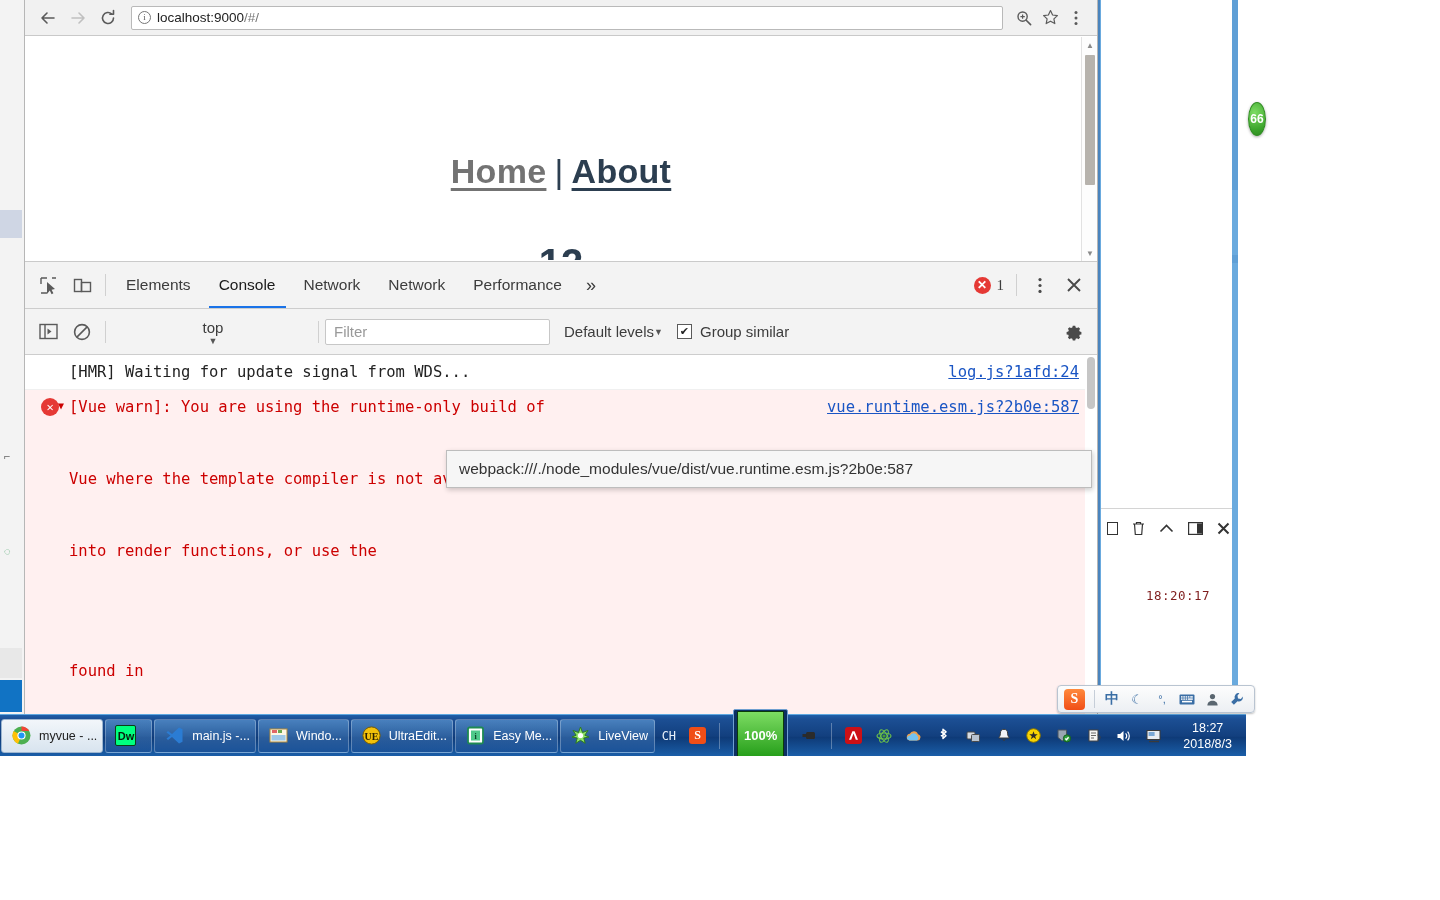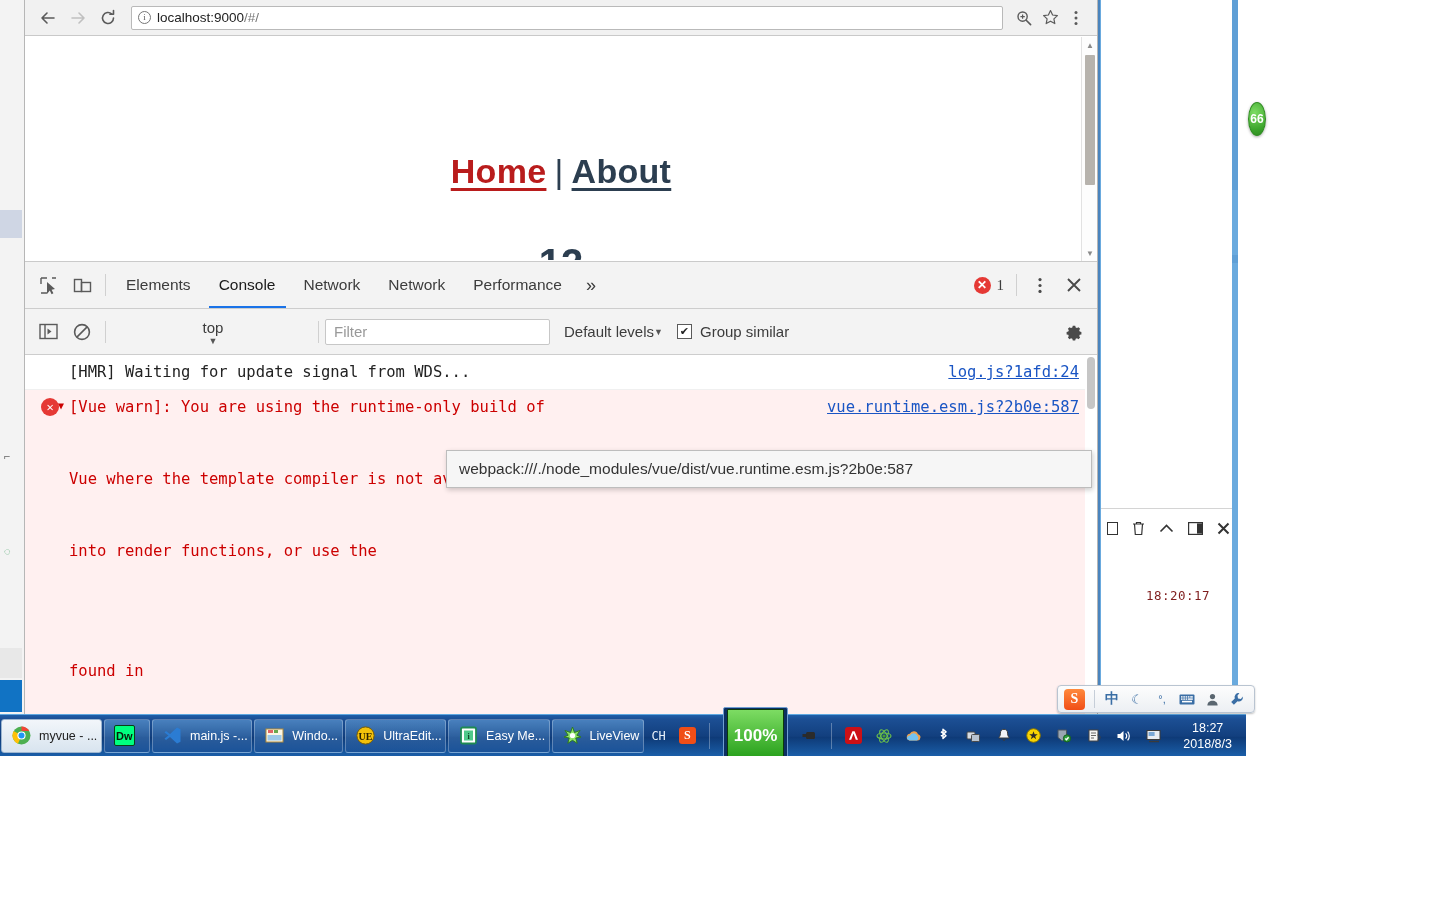--- a/index.html
+++ b/index.html
@@ -79,21 +79,21 @@
 
   
   .page-viewport {
     position:relative; height:224px; background:#fff; overflow:hidden;
   }
   .page-nav {
     text-align:center; padding-top:116px;
     font-size:34px; font-weight:bold; letter-spacing:0.3px;
   }
   .page-nav a { text-decoration:underline; text-underline-offset:5px; }
-  .nav-home { color:#b91c1c; }
+  .nav-home { color:#737373; }
   .nav-sep { color:#2c3e50; font-weight:normal; margin:0 8px; }
   .nav-about { color:#2c3e50; }
   .page-counter {
     text-align:center; margin-top:50px; font-size:40px; font-weight:bold; color:#2c3e50;
   }
 
   
   .page-scrollbar {
     position:absolute; right:0; top:37px; width:16px; height:224px;
     background:#fdfdfd; border-left:1px solid #e2e2e2;
@@ -205,21 +205,21 @@
   .tray {
     margin-left:auto; display:flex; align-items:center; gap:13px; padding:0 6px; height:42px;
   }
   .tray-txt { color:#e7f0fa; font-size:12px; font-family:"DejaVu Sans Mono", monospace; }
   .tray-ico { width:17px; height:17px; display:flex; align-items:center; justify-content:center; font-size:11px; border-radius:3px; color:#fff; }
   .battery {
     display:flex; align-items:center; gap:2px; background:#0c2f62; border:1px solid #6f9fd0;
     padding:1px 3px; border-radius:2px;
   }
   .battery-fill {
-    background:linear-gradient(to bottom,#7ddc63,#219b16); color:#fff; font-size:17px; font-weight:bold;
+    background:linear-gradient(to bottom,#7ddc63,#219b16); color:#fff; font-size:13px; font-weight:bold;
     padding:16px 6px; border-radius:1px; border:1px solid #0d3b08;
   }
   .clock {
     color:#fff; font-size:12.5px; text-align:center; line-height:16px; padding:0 8px;
     font-family:"Liberation Sans", sans-serif;
   }
   .tray-sep { width:1px; height:26px; background:rgba(255,255,255,.3); }
 
   
   .ime-bar {

